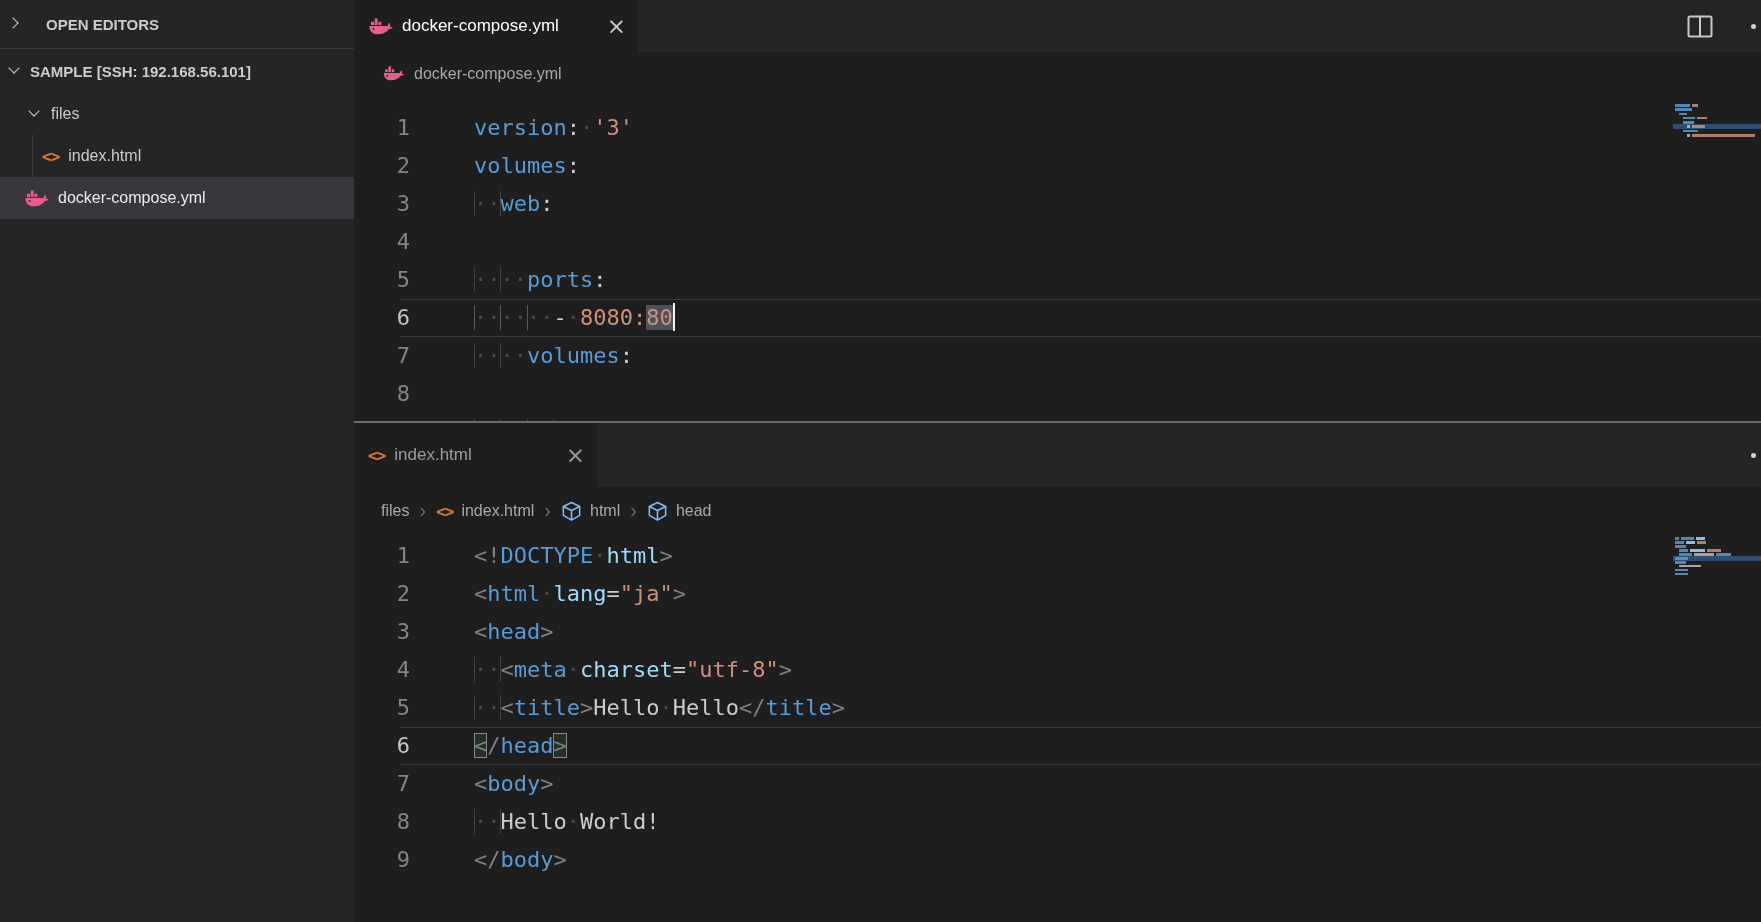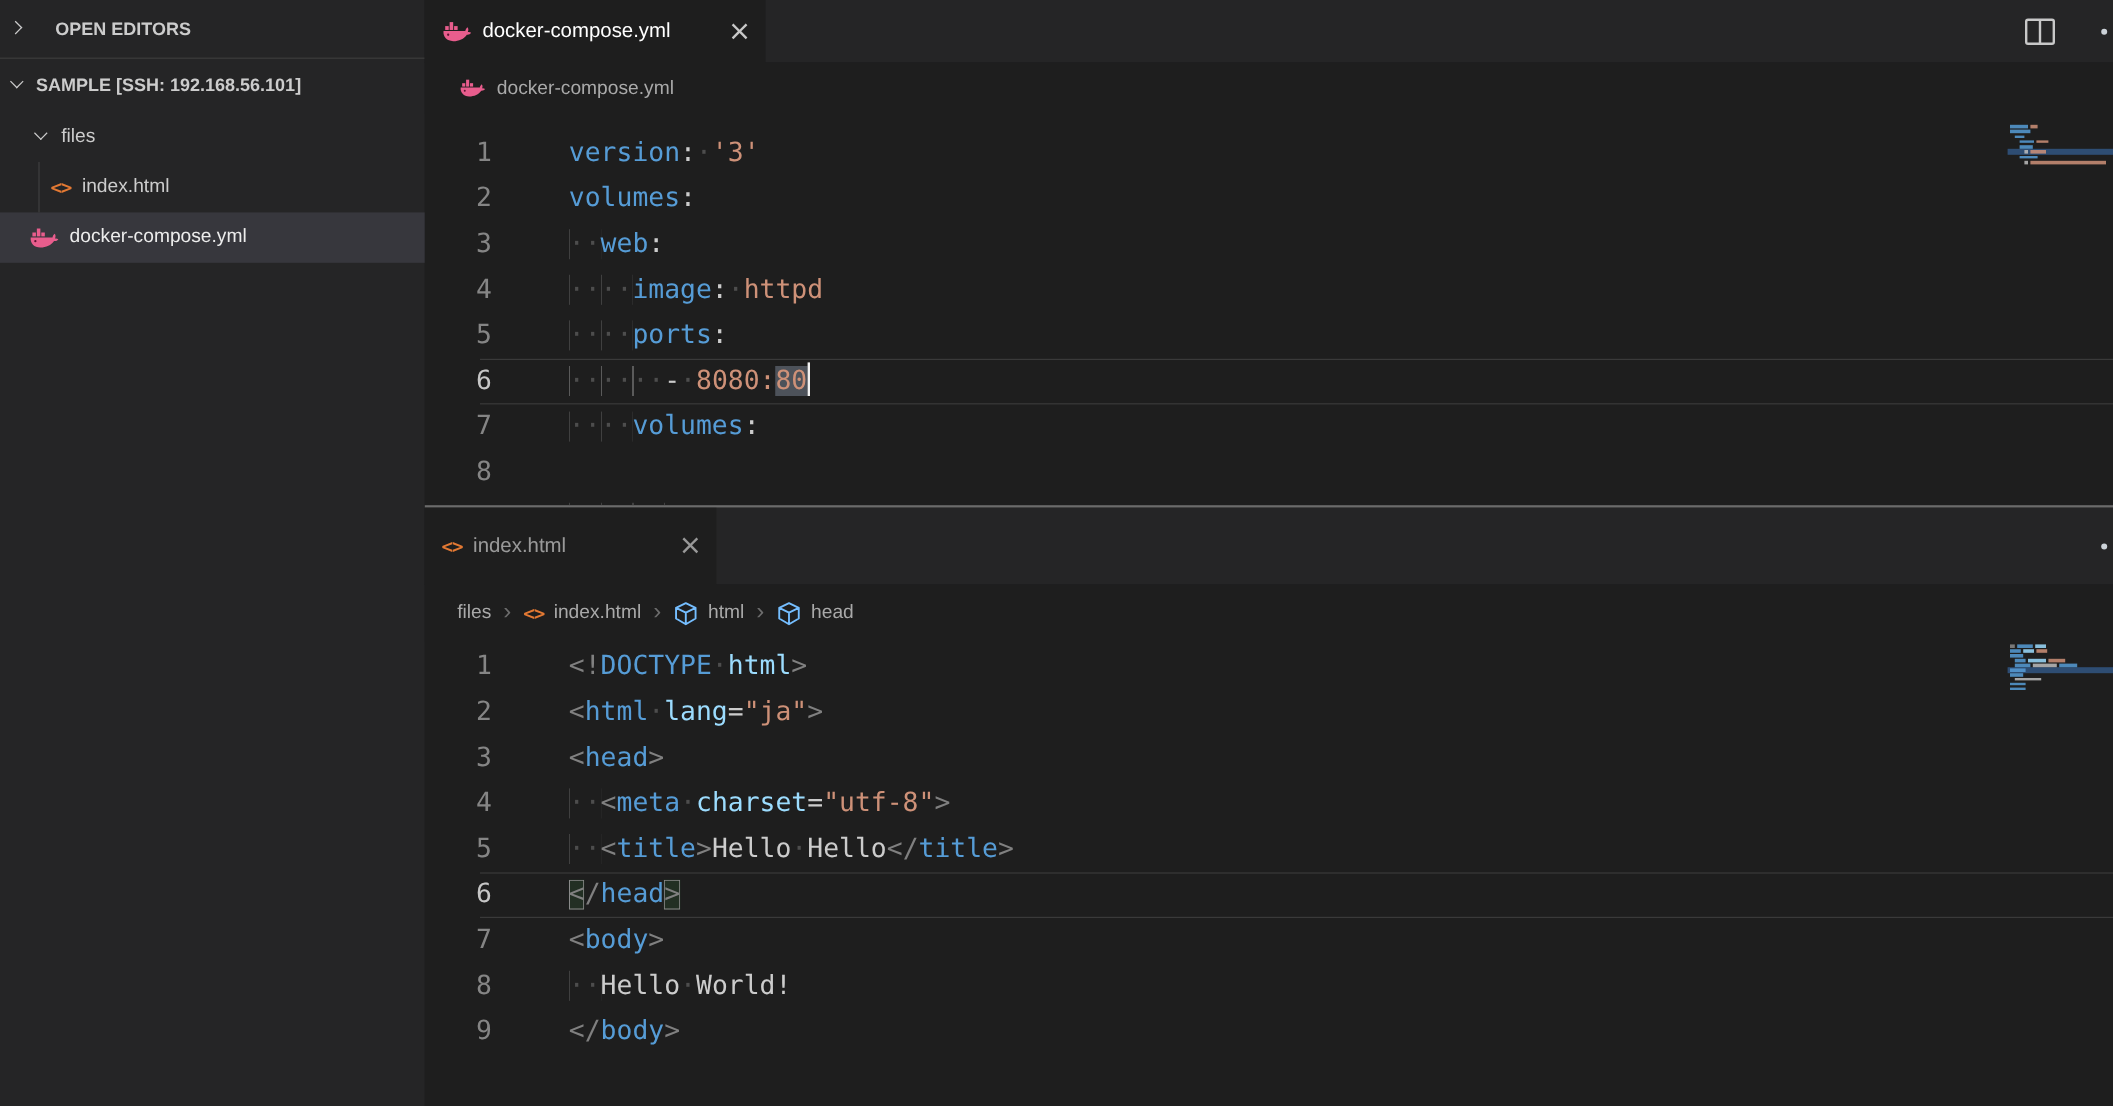--- a/index.html
+++ b/index.html
@@ -171,21 +171,21 @@
                 </g>
               </svg>
             </span>
             <span>docker-compose.yml</span>
           </span>
         </div>
       <div class="code" id="code0">
           <div class="line"><span class="ln">1</span><span class="txt"><span class="k">version</span><span class="d">:</span><span class="w">·</span><span class="s">'3'</span></span></div>
           <div class="line"><span class="ln">2</span><span class="txt"><span class="k">volumes</span><span class="d">:</span></span></div>
           <div class="line"><span class="ln">3</span><span class="txt"><span class="wl">··</span><span class="k">web</span><span class="d">:</span></span></div>
-          <div class="line"><span class="ln">4</span><span class="txt"><span class="wl">····</span><span class="k">image</span><span class="d">:</span><span class="w">·</span><span class="s">httpd</span></span></div>
+          <div class="line"><span class="ln">4</span></div>
           <div class="line"><span class="ln">5</span><span class="txt"><span class="wl">····</span><span class="k">ports</span><span class="d">:</span></span></div>
           <div class="line cur"><span class="ln">6</span><span class="txt"><span class="wl">······</span><span class="d">-</span><span class="w">·</span><span class="s">8080:</span><span class="s hl">80</span><span class="cursor"></span></span></div>
           <div class="line"><span class="ln">7</span><span class="txt"><span class="wl">····</span><span class="k">volumes</span><span class="d">:</span></span></div>
           <div class="line"><span class="ln">8</span></div>
           <div class="line"><span class="ln">9</span><span class="txt"><span class="wl">········</span></span></div>
         </div>
       <div class="minimap" id="minimap0">
           <div class="mrow">
             <span class="mseg mk" style="width: 15px; margin-left: 0px;"></span>
             <span class="mseg ms" style="width: 6px;"></span>

